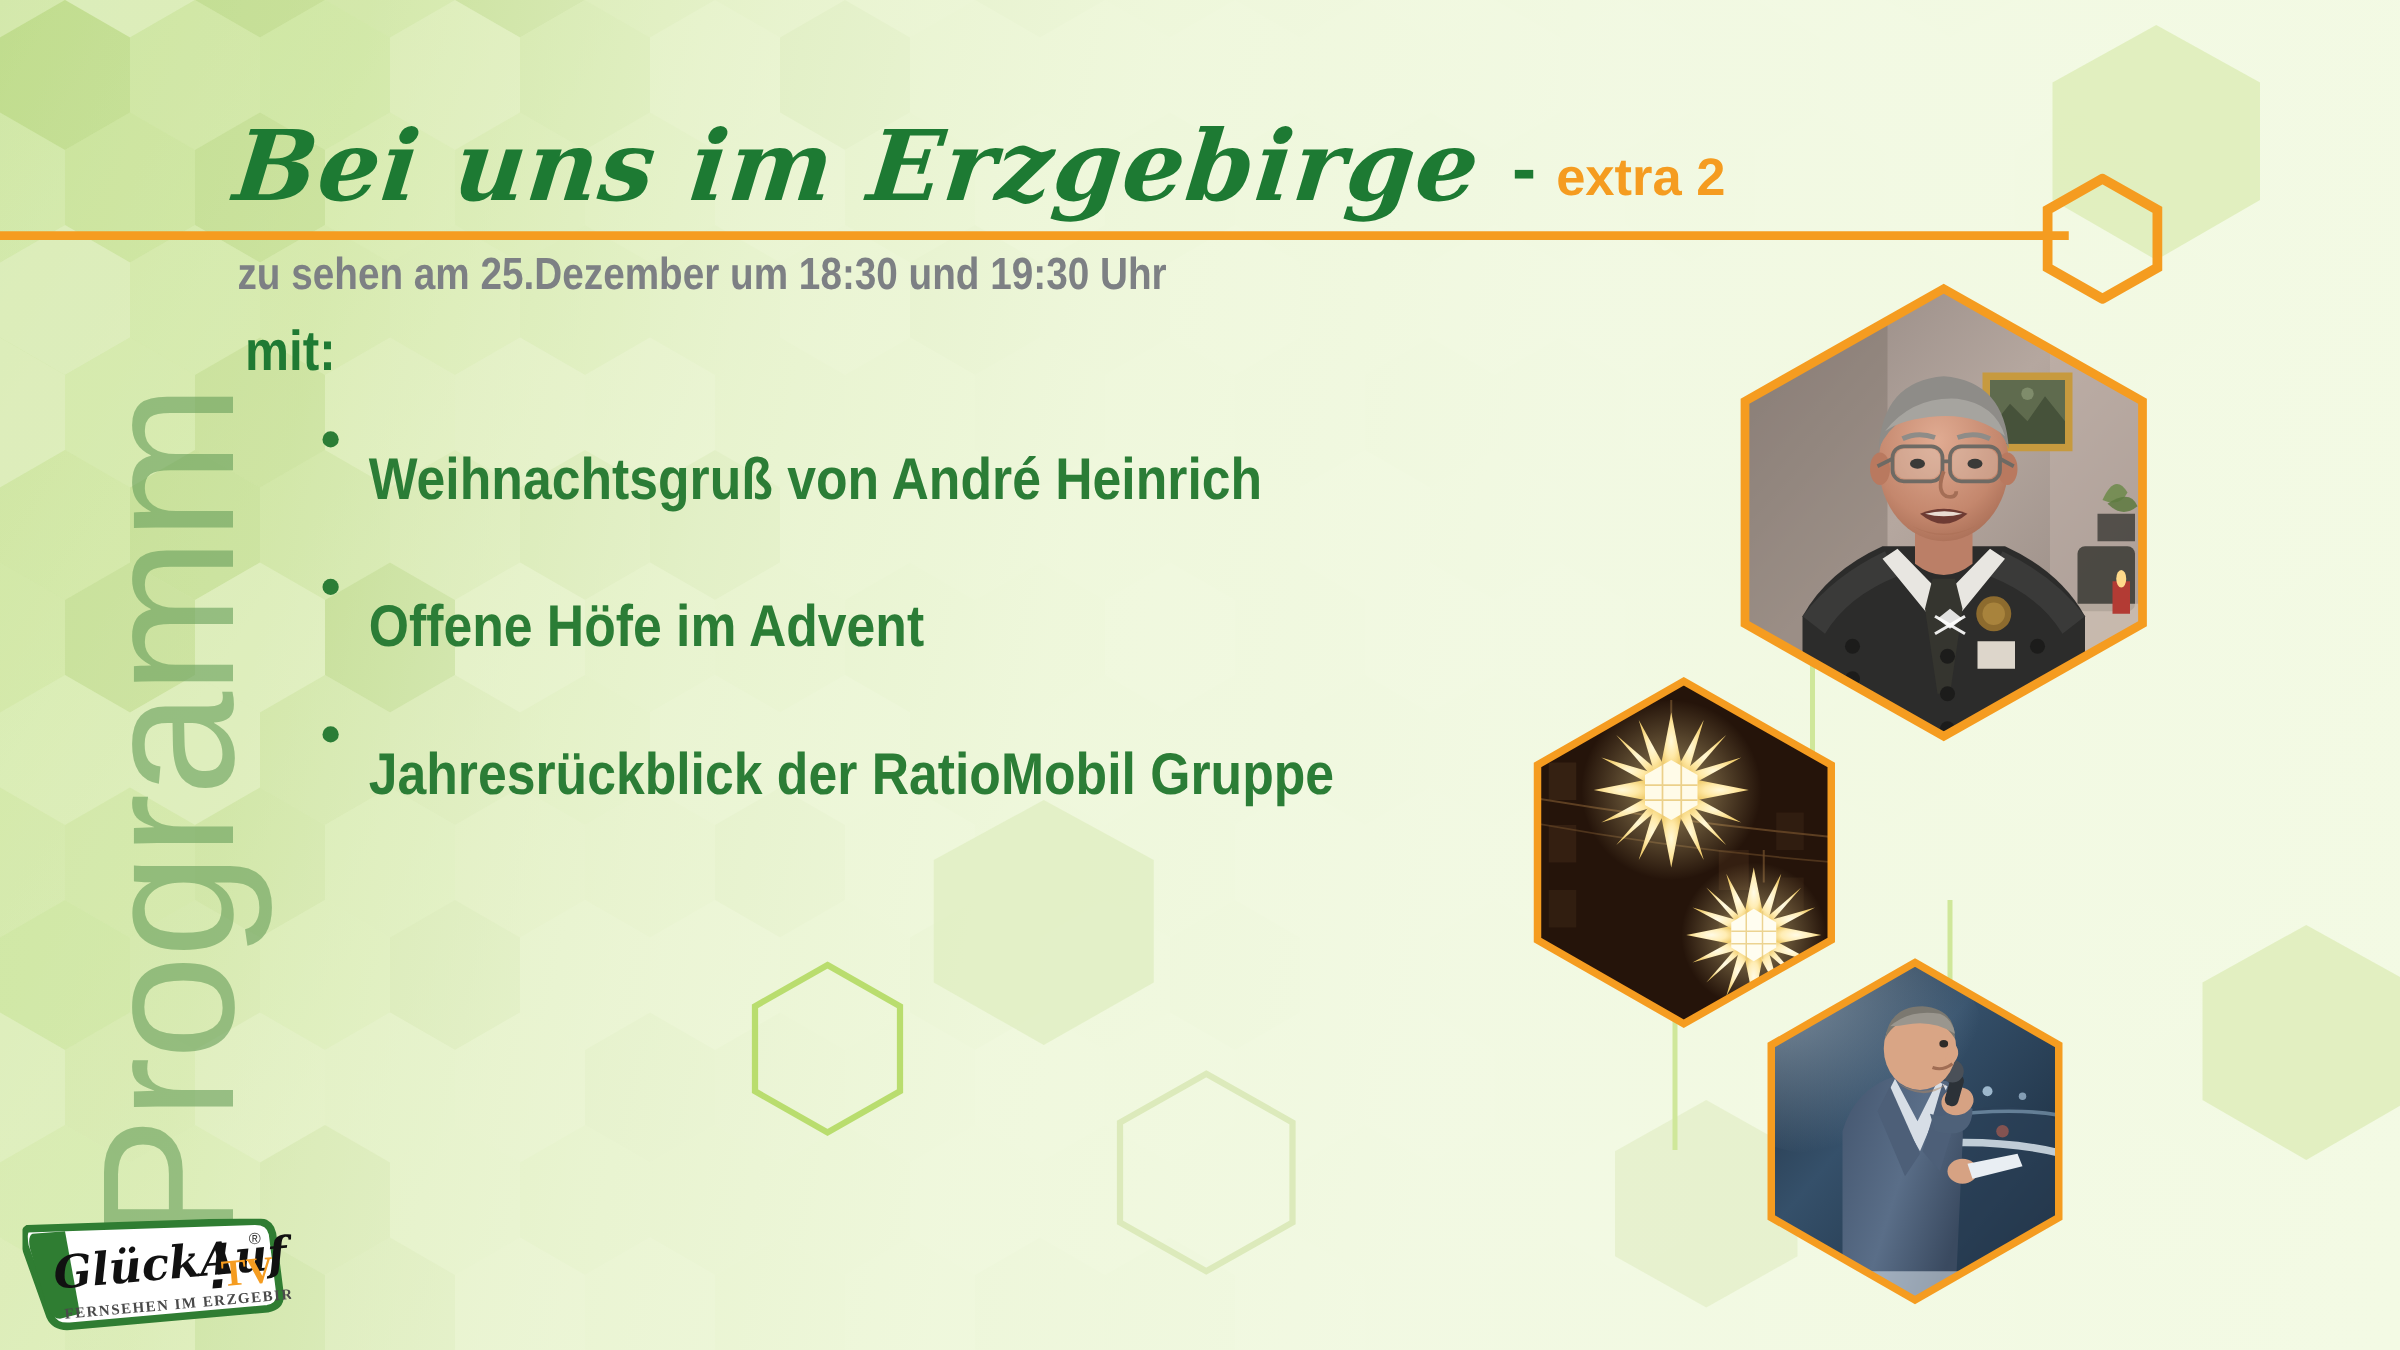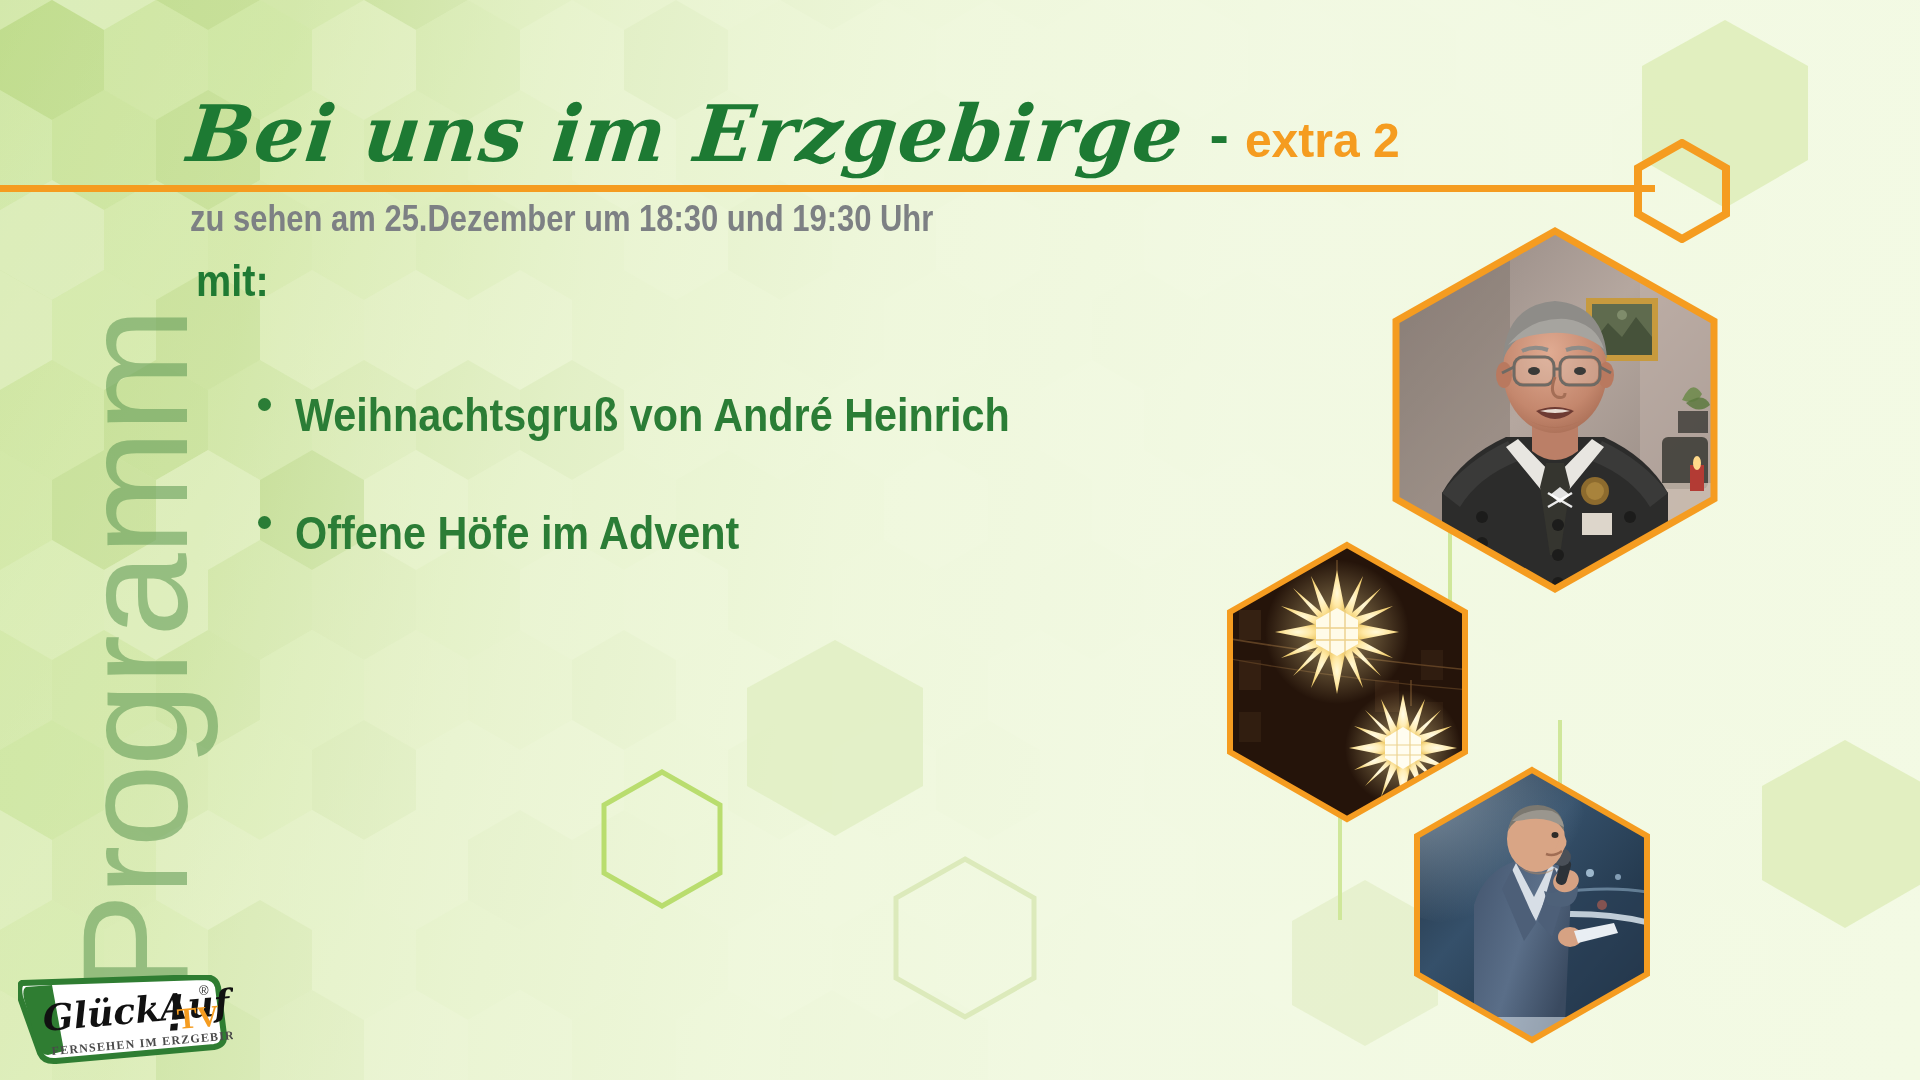--- a/index.html
+++ b/index.html
@@ -64,21 +64,21 @@
     letter-spacing:1px;
     transform:skewX(-6deg);
   }
   .title-dash {
     font-family:"Liberation Sans", sans-serif;
     font-weight:700; font-size:58px; color:#1d7a33;
     margin:0 16px 0 26px; position:relative; top:-6px;
   }
   .title-extra {
     font-family:"Liberation Sans", sans-serif;
-    font-weight:700; font-size:48px; color:#f59c20;
+    font-weight:700; font-size:42px; color:#f59c20;
     letter-spacing:0px; position:relative; top:-4px;
   }
 
   .subtitle {
     position:absolute; left:190px; top:198px;
     font-family:"Liberation Sans", sans-serif;
     font-weight:700; font-size:36px; color:#7d8084;
     transform:scaleX(0.86); transform-origin:left center;
     white-space:nowrap;
   }
@@ -86,21 +86,21 @@
   .mit {
     position:absolute; left:196px; top:255px;
     font-family:"Liberation Sans", sans-serif;
     font-weight:700; font-size:45px; color:#1f7a33;
     transform:scaleX(0.88); transform-origin:left center;
   }
 
   
   .bullets { position:absolute; left:258px; top:355px; }
   .bullet {
-    display:flex; align-items:center;
+    display:flex; align-items:flex-start;
     height:118px;
   }
   .bullet .dot {
     width:13px; height:13px; border-radius:50%;
     background:#2b7d36; margin-right:24px; flex:0 0 auto;
     position:relative; top:-10px;
   }
   .bullet .btxt {
     font-family:"Liberation Sans", sans-serif;
     font-weight:700; font-size:47px; color:#2b7d36;
@@ -482,20 +482,24 @@
 
   <div class="bullets">
     <div class="bullet">
       <span class="dot"></span>
       <span class="btxt">Weihnachtsgruß von André Heinrich</span>
     </div>
     <div class="bullet">
       <span class="dot"></span>
       <span class="btxt">Offene Höfe im Advent</span>
     </div>
+    <div class="bullet">
+      <span class="dot"></span>
+      <span class="btxt">Jahresrückblick der RatioMobil Gruppe</span>
+    </div>
   </div>
 
   <div class="programm">Programm</div>
 
   <svg class="hexphoto" style="left:1390px; top:225px;" width="330" height="370" viewBox="0 0 330 370">
     <defs>
       <clipPath id="clipA">
         <polygon points="165,6 324,96 324,274 165,364 6,274 6,96"></polygon>
       </clipPath>
       <linearGradient id="wallA" x1="0" y1="0" x2="1" y2="1">

